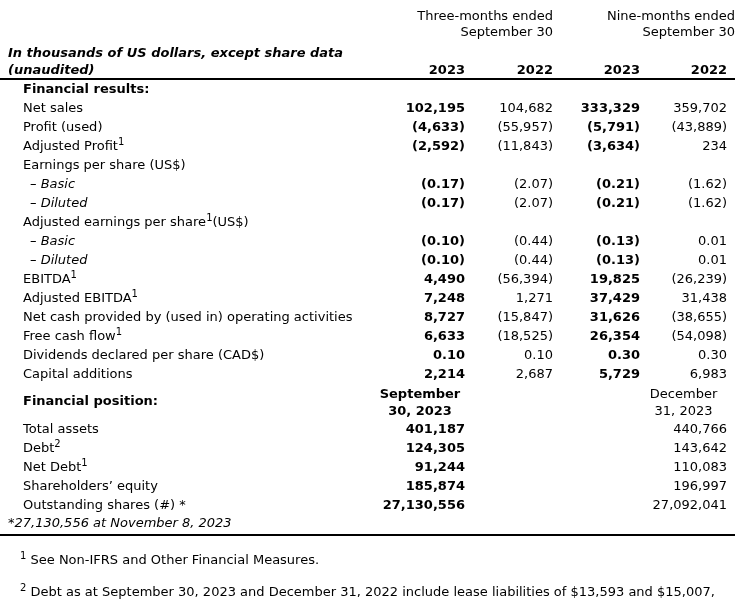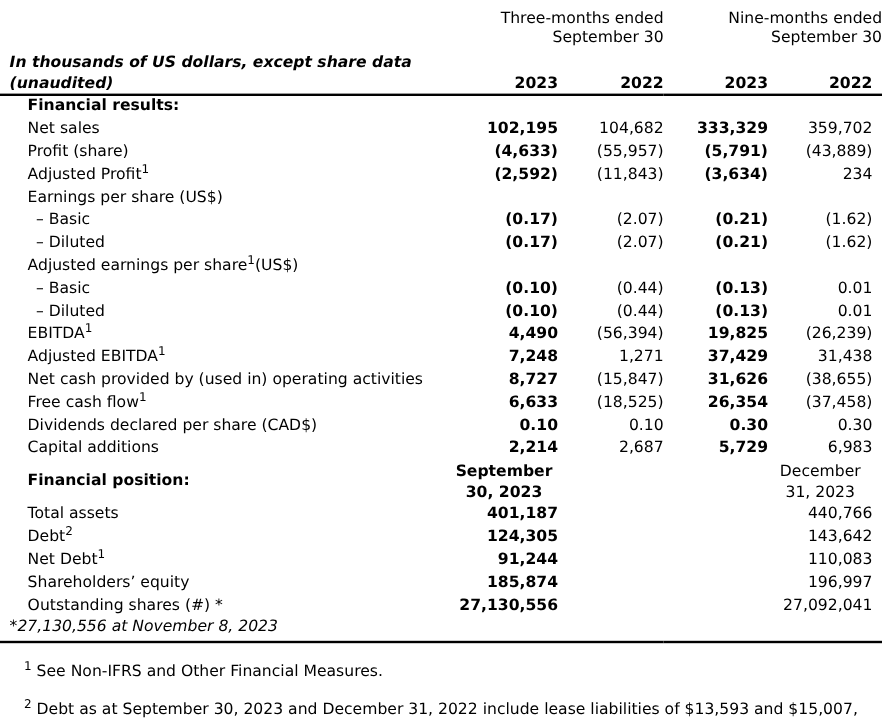--- a/index.html
+++ b/index.html
@@ -29,21 +29,21 @@
   tr.title-row td {
     font-weight: bold; font-style: italic;
     height: 18px; vertical-align: bottom; padding-left: 8px;
     white-space: nowrap;
   }
   tr.years-row td { height: 19px; border-bottom: 2px solid #000; padding-bottom: 1px; font-weight: bold; }
   .unaudited { font-style: italic; padding-left: 8px; }
 
   tbody td { height: 19px; line-height: 18px; }
   td.label { padding-left: 23px; white-space: nowrap; overflow: visible; }
-  td.label.indent { padding-left: 30px; }
+  td.label.indent { padding-left: 30px; font-style: italic; }
   td.num { text-align: right; white-space: nowrap; }
   td:last-child.num { padding-right: 8px; }
   .bold { font-weight: bold; }
   td.section-label { font-weight: bold; vertical-align: middle; }
   td.date {
     text-align: center; white-space: pre-line;
     line-height: 17px; padding-top: 2px; vertical-align: middle;
   }
   tr.note-row td {
     font-style: italic; padding-left: 8px;
@@ -98,21 +98,21 @@
           <td class="num"></td>
         </tr>
         <tr>
           <td class="label">Net sales</td>
           <td class="num bold">102,195</td>
           <td class="num">104,682</td>
           <td class="num bold">333,329</td>
           <td class="num">359,702</td>
         </tr>
         <tr>
-          <td class="label">Profit (share)</td>
+          <td class="label">Profit (used)</td>
           <td class="num bold">(4,633)</td>
           <td class="num">(55,957)</td>
           <td class="num bold">(5,791)</td>
           <td class="num">(43,889)</td>
         </tr>
         <tr>
           <td class="label">Adjusted Profit<sup>1</sup></td>
           <td class="num bold">(2,592)</td>
           <td class="num">(11,843)</td>
           <td class="num bold">(3,634)</td>
@@ -179,21 +179,21 @@
           <td class="num bold">8,727</td>
           <td class="num">(15,847)</td>
           <td class="num bold">31,626</td>
           <td class="num">(38,655)</td>
         </tr>
         <tr>
           <td class="label">Free cash flow<sup>1</sup></td>
           <td class="num bold">6,633</td>
           <td class="num">(18,525)</td>
           <td class="num bold">26,354</td>
-          <td class="num">(37,458)</td>
+          <td class="num">(54,098)</td>
         </tr>
         <tr>
           <td class="label">Dividends declared per share (CAD$)</td>
           <td class="num bold">0.10</td>
           <td class="num">0.10</td>
           <td class="num bold">0.30</td>
           <td class="num">0.30</td>
         </tr>
         <tr>
           <td class="label">Capital additions</td>

